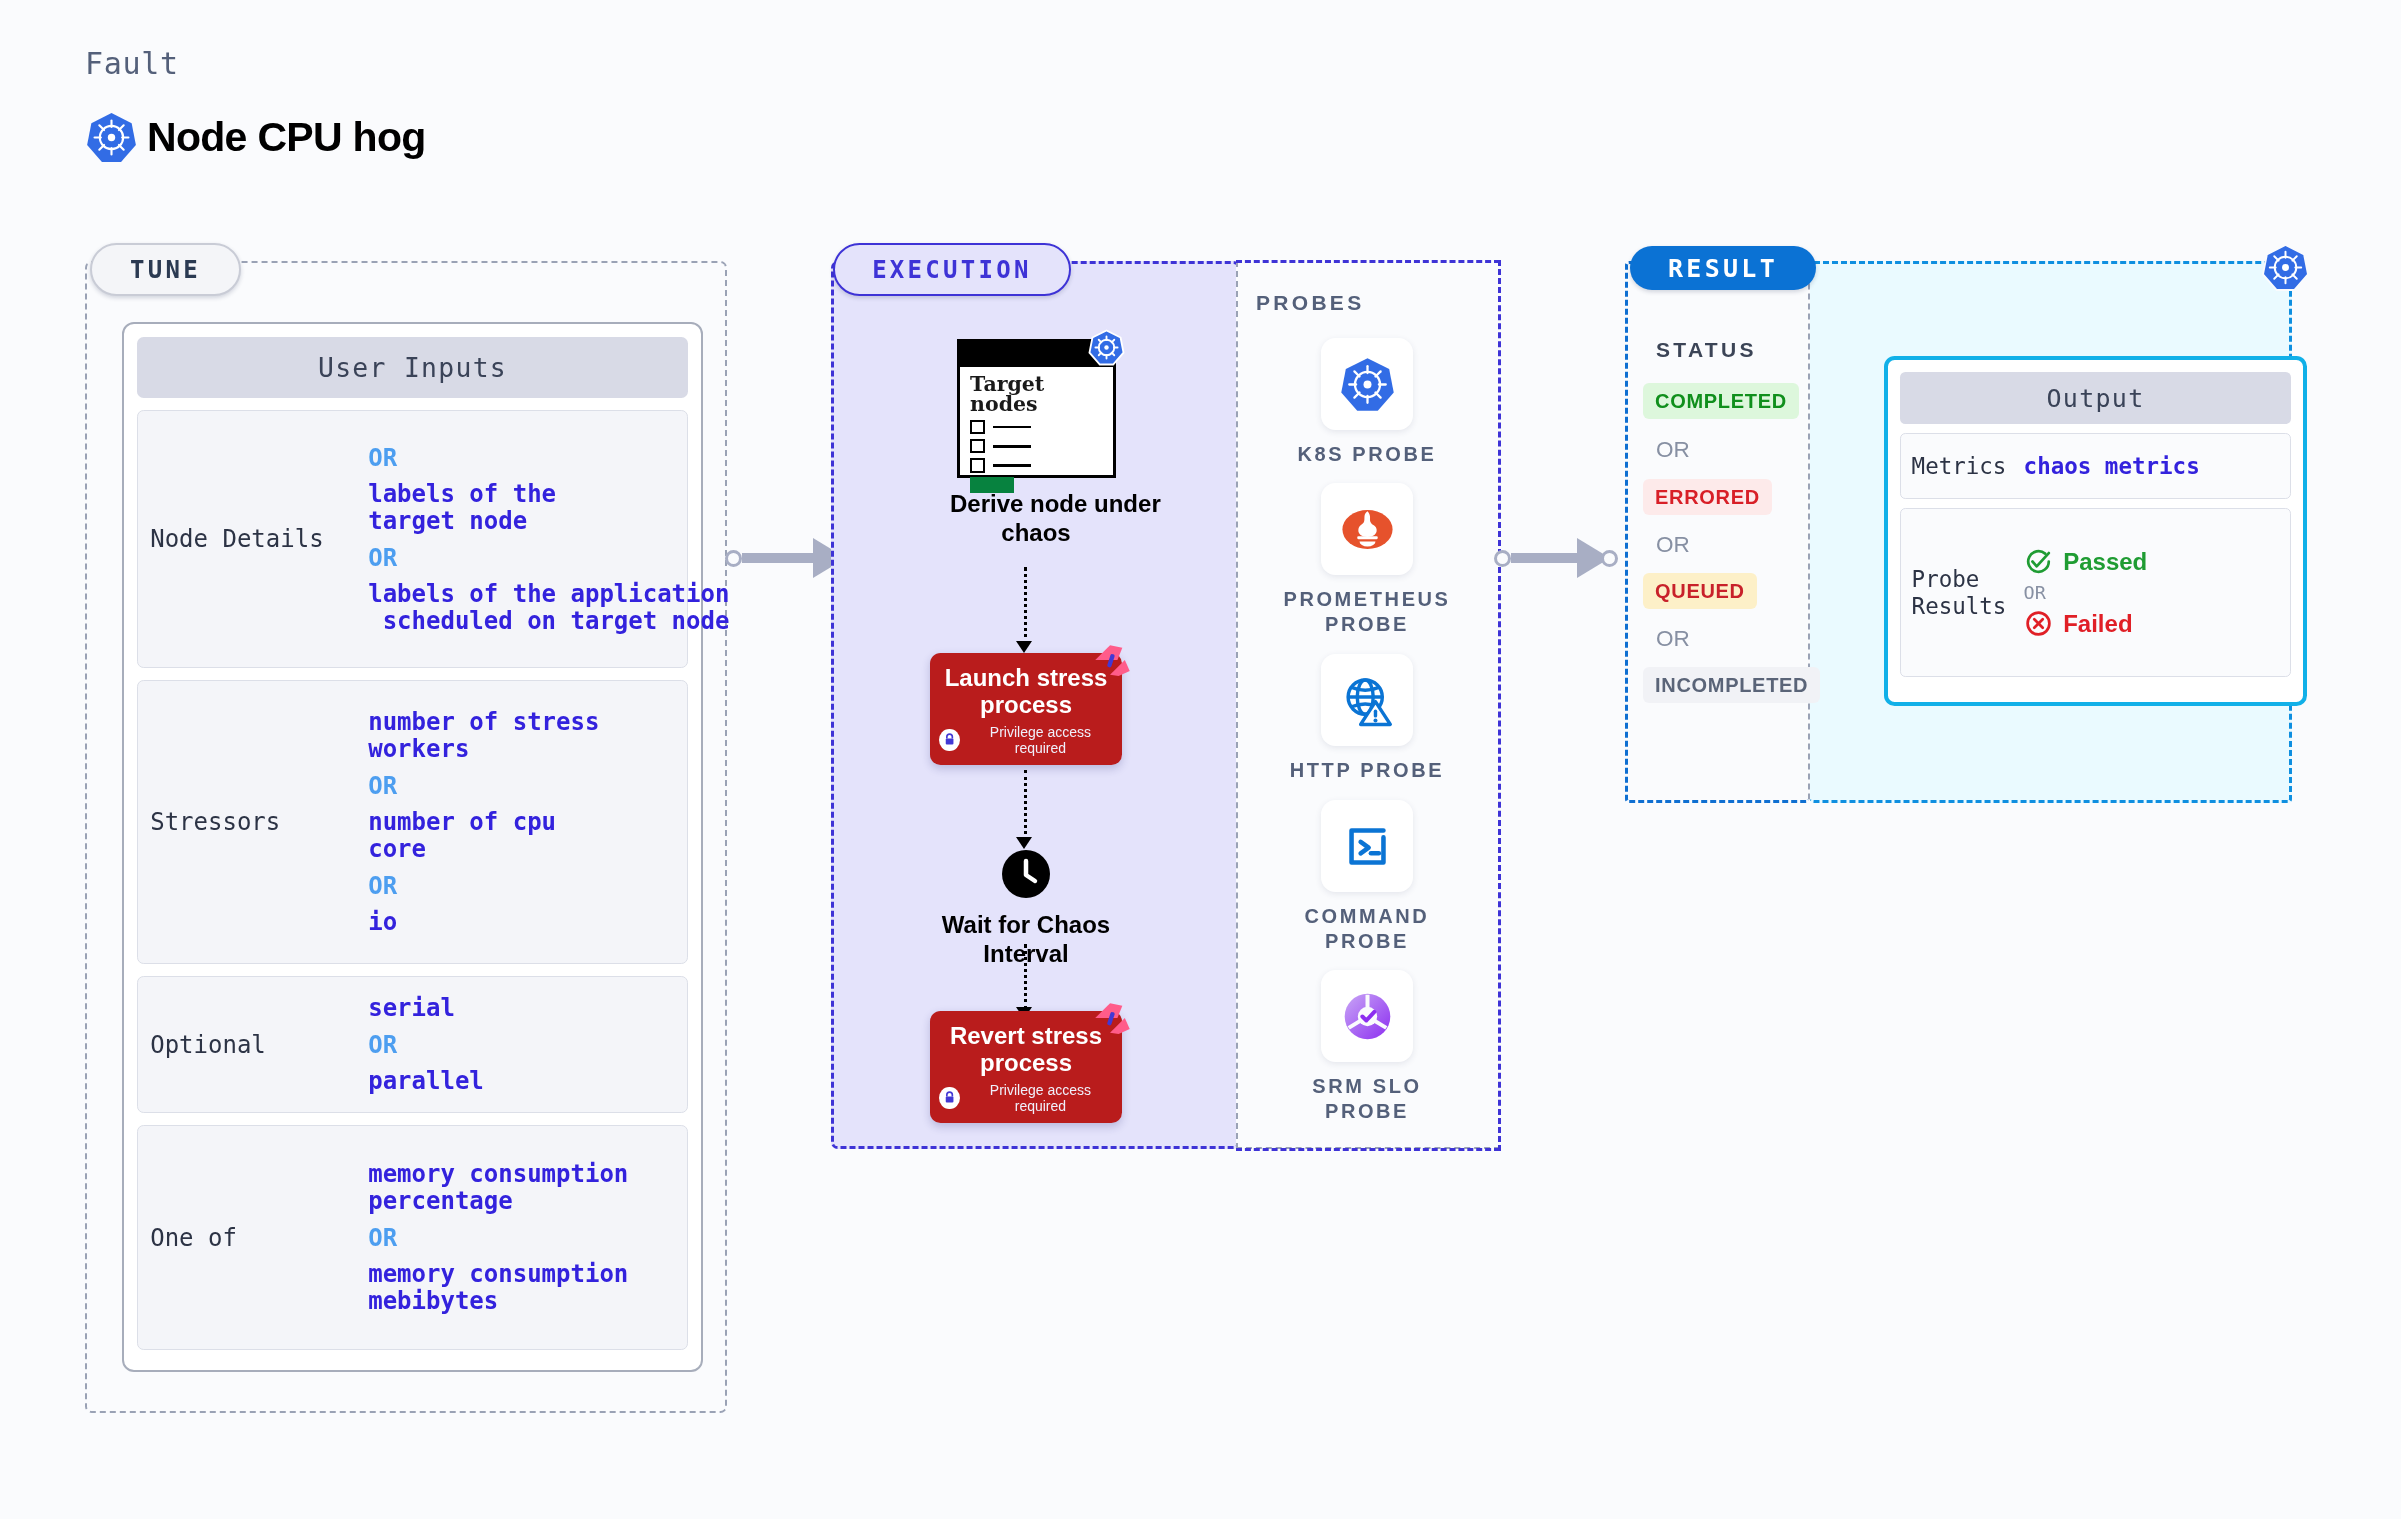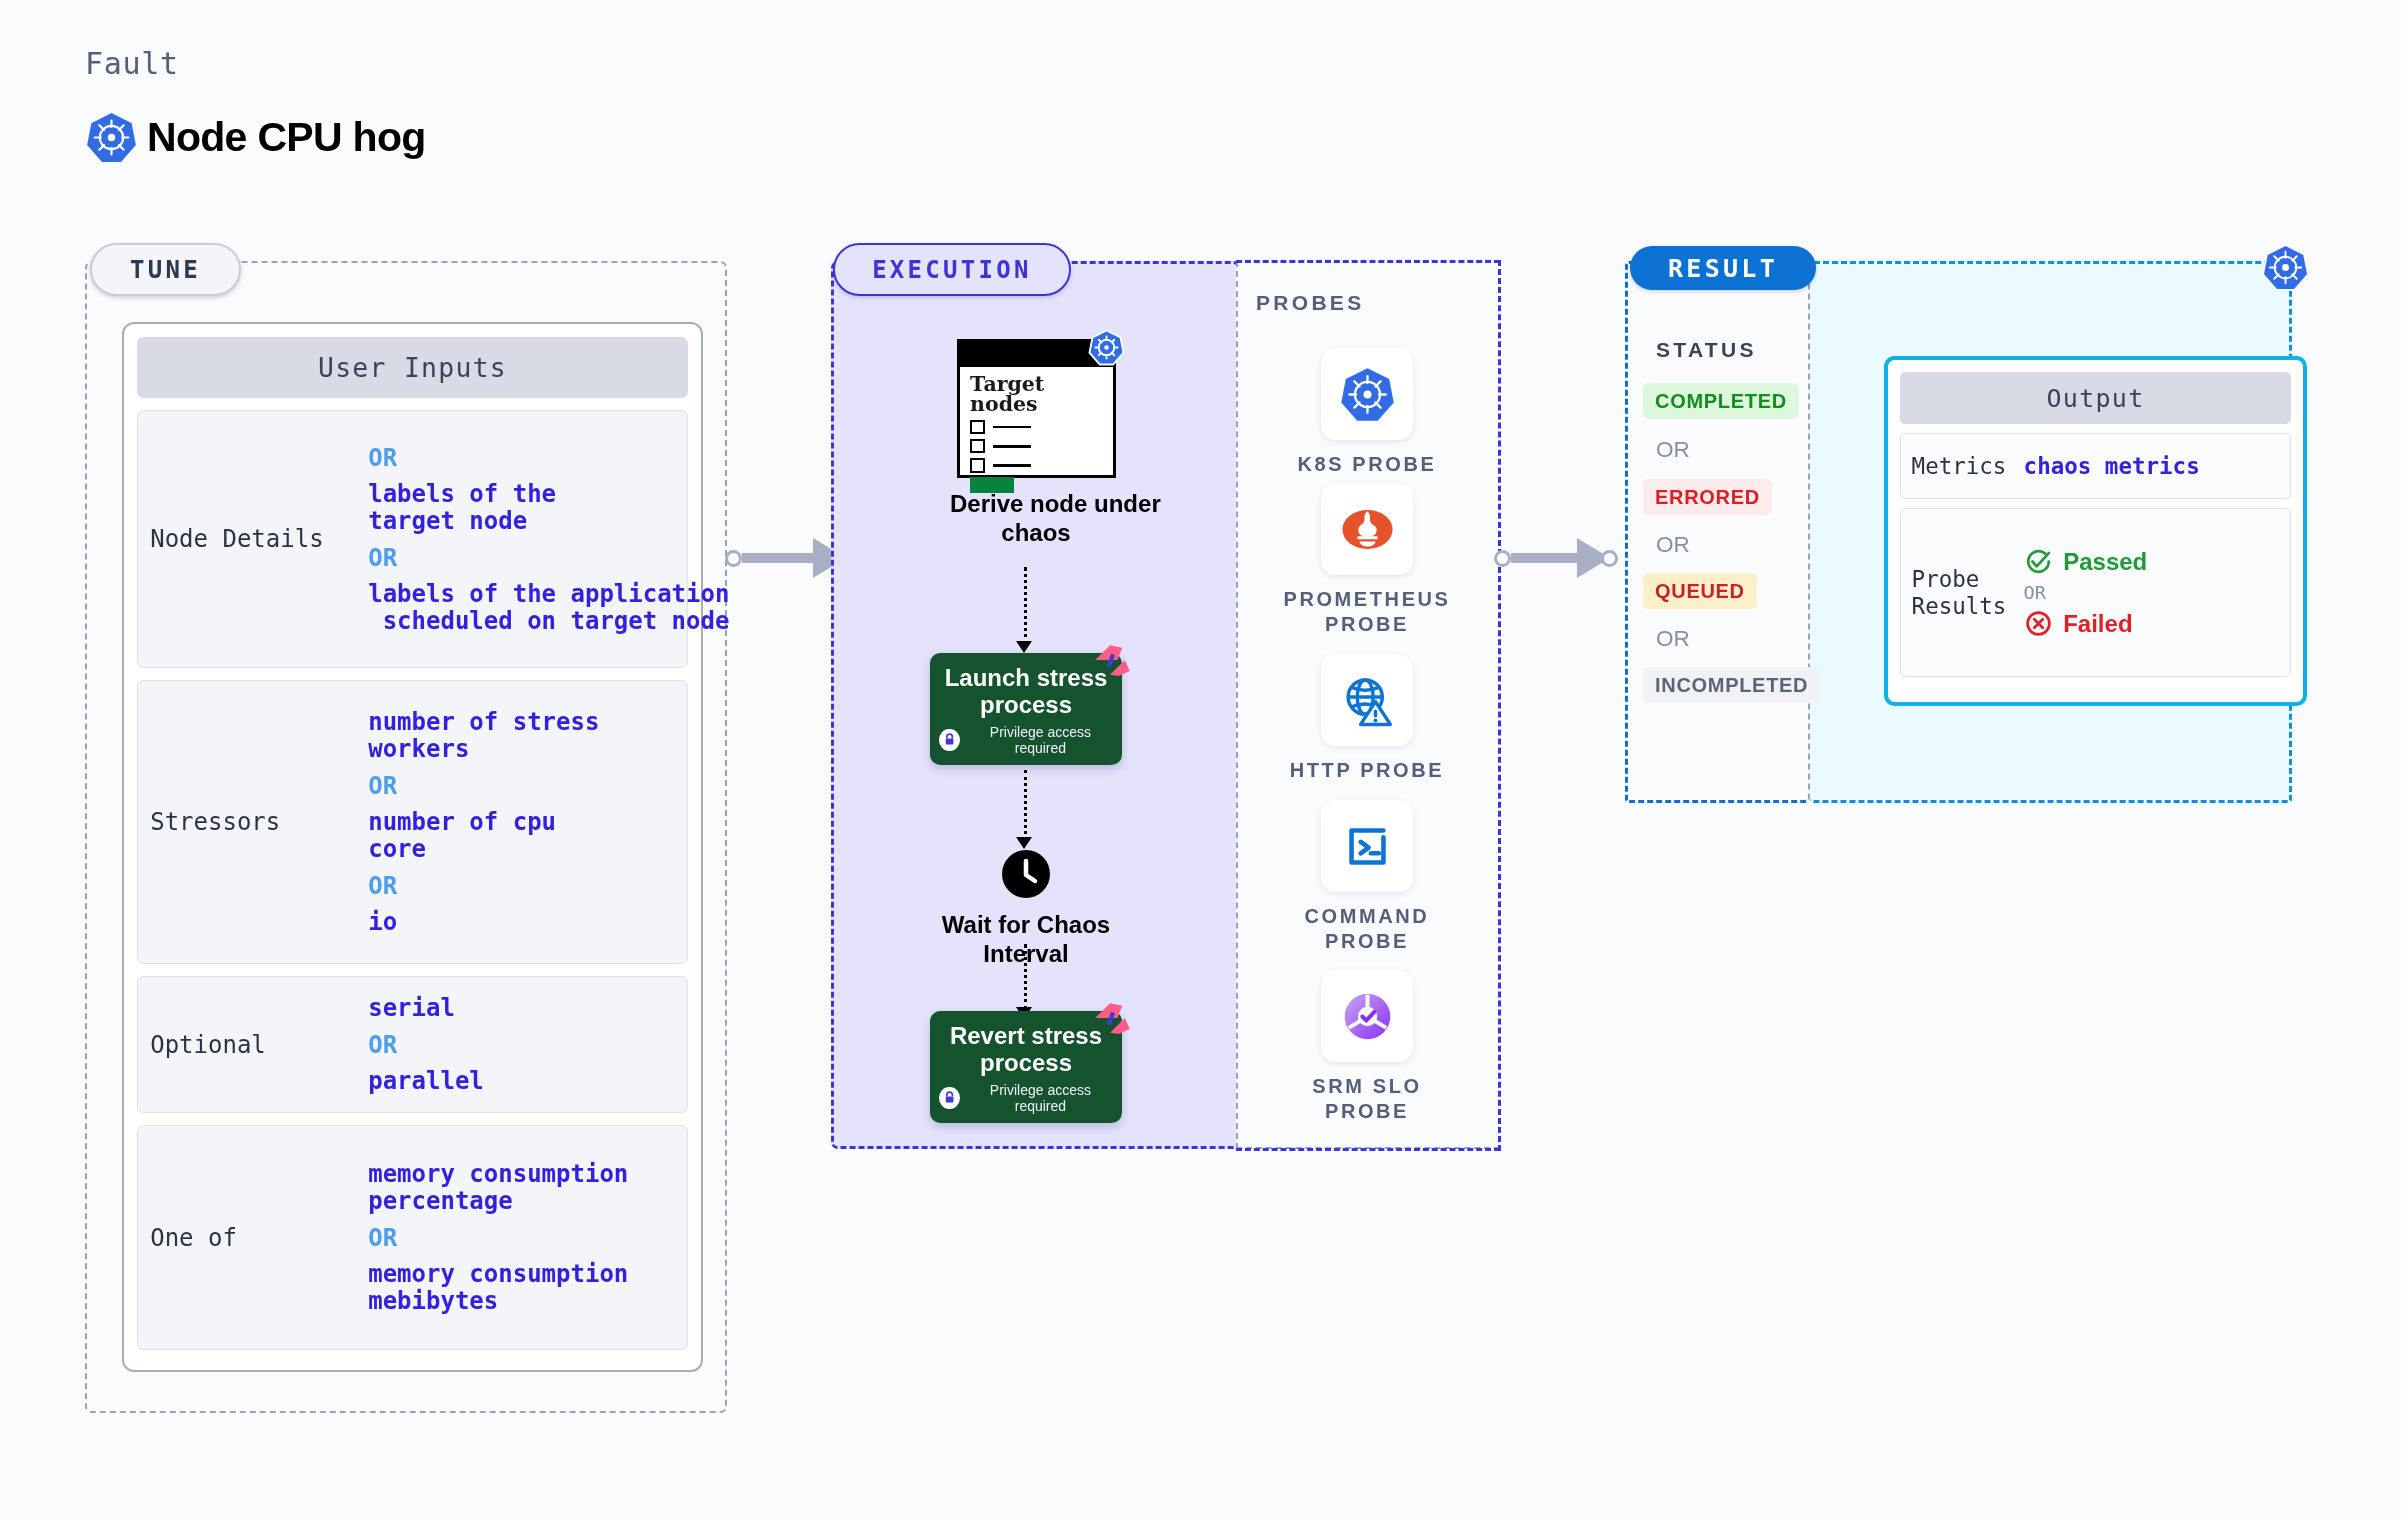--- a/index.html
+++ b/index.html
@@ -125,21 +125,21 @@
     text-align: left; padding: 6.6px 0 0 10.6px; line-height: 1.0; color: #1a1a1a;
   }
   .tc-rows { padding: 5.3px 0 0 10.6px; }
   .tc-row { display: flex; align-items: center; gap: 8px; margin-bottom: 4.6px; }
   .tc-box { width: 14.5px; height: 14.5px; border: 2.6px solid #000; }
   .tc-line { width: 38px; height: 2.6px; background: #000; }
   .tc-green { width: 44px; height: 16px; background: #07823f; margin: 2.6px 0 0 10.6px; }
   .k8s-badge-sm { position: absolute; right: -12px; top: -13.2px; width: 37px; height: 37px; }
 
   .proc-box {
-    position: absolute; width: 192px; border-radius: 10.6px; background: #14532d;
+    position: absolute; width: 192px; border-radius: 10.6px; background: #b91c1c;
     color: #fff; padding: 12px 9.2px 9.2px; text-align: center;
     box-shadow: 0 3.3px 8px rgba(40,40,120,.22); overflow: visible;
   }
   .proc-title { font-size: 24px; font-weight: bold; line-height: 1.12; }
   .proc-priv { display: flex; align-items: center; justify-content: center; gap: 8px; margin-top: 5.3px; }
   .lock-circle {
     width: 22.5px; height: 22.5px; border-radius: 50%; background: #fff;
     display: flex; align-items: center; justify-content: center;
   }
   .priv-text { font-size: 14px; color: #f0f0fb; }
@@ -391,21 +391,21 @@
       </span>
       <span class="priv-text">Privilege access required</span>
     </div>
     <svg class="harness-mark" viewBox="0 0 60 52">
       <path d="M2 26 L26 2 L46 6 L38 26 Z" fill="#ff5c8a"></path>
       <path d="M26 50 L50 26 L58 44 L40 52 Z" fill="#ff5c8a"></path>
       <rect x="24" y="16" width="7" height="22" rx="3" fill="#4338d4" transform="rotate(18 27 27)"></rect>
     </svg>
   </div>
 
-  <div class="probe-item" style="left:1281px; top:348px;">
+  <div class="probe-item" style="left:1281px; top:338px;">
     <div class="probe-tile">
       <svg width="57" height="57" viewBox="0 0 100 100">
         <path d="M50 4 L88 23 L96 64 L68 96 L32 96 L4 64 L12 23 Z" fill="#326ce5"></path>
         <g stroke="#fff" stroke-width="4" fill="none" stroke-linecap="round">
           <circle cx="50" cy="50" r="22"></circle>
             <circle cx="50" cy="50" r="7" fill="#fff" stroke="none"></circle>
           <line x1="50" y1="18" x2="50" y2="30"></line>
             <line x1="50" y1="70" x2="50" y2="82"></line>
           <line x1="18" y1="50" x2="30" y2="50"></line>
             <line x1="70" y1="50" x2="82" y2="50"></line>

